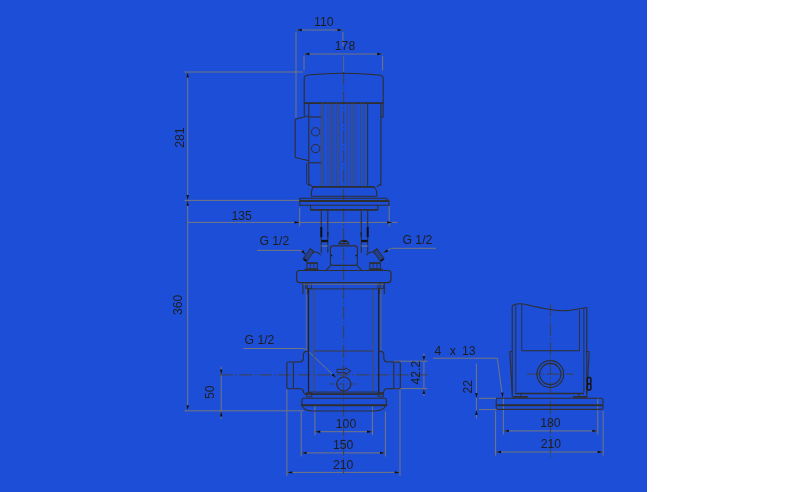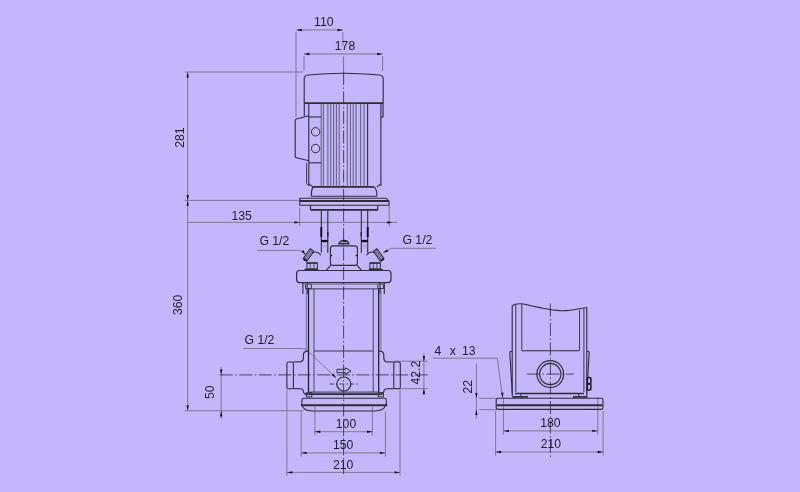--- a/index.html
+++ b/index.html
@@ -1,16 +1,16 @@
 <!DOCTYPE html>
 <html><head>
 <meta charset="utf-8">
 <style>
   html,body{margin:0;padding:0;background:#fff;}
-  .wrap{width:800px;height:492px;position:relative;background:#c4b5fd;overflow:hidden;}
+  .wrap{width:647px;height:492px;position:relative;background:#1d4ed8;overflow:hidden;}
   svg{display:block;}
   text{font-family:"Liberation Sans", sans-serif;font-size:12.2px;fill:#1e1e1e;}
 </style>
 </head>
 <body>
 <div class="wrap">
 <svg width="800" height="492" viewBox="0 0 800 492">
 <defs>
   <path id="ah" d="M0,0 L-5.4,1.2 L-5.4,-1.2 Z" fill="#111"></path>
 </defs>

